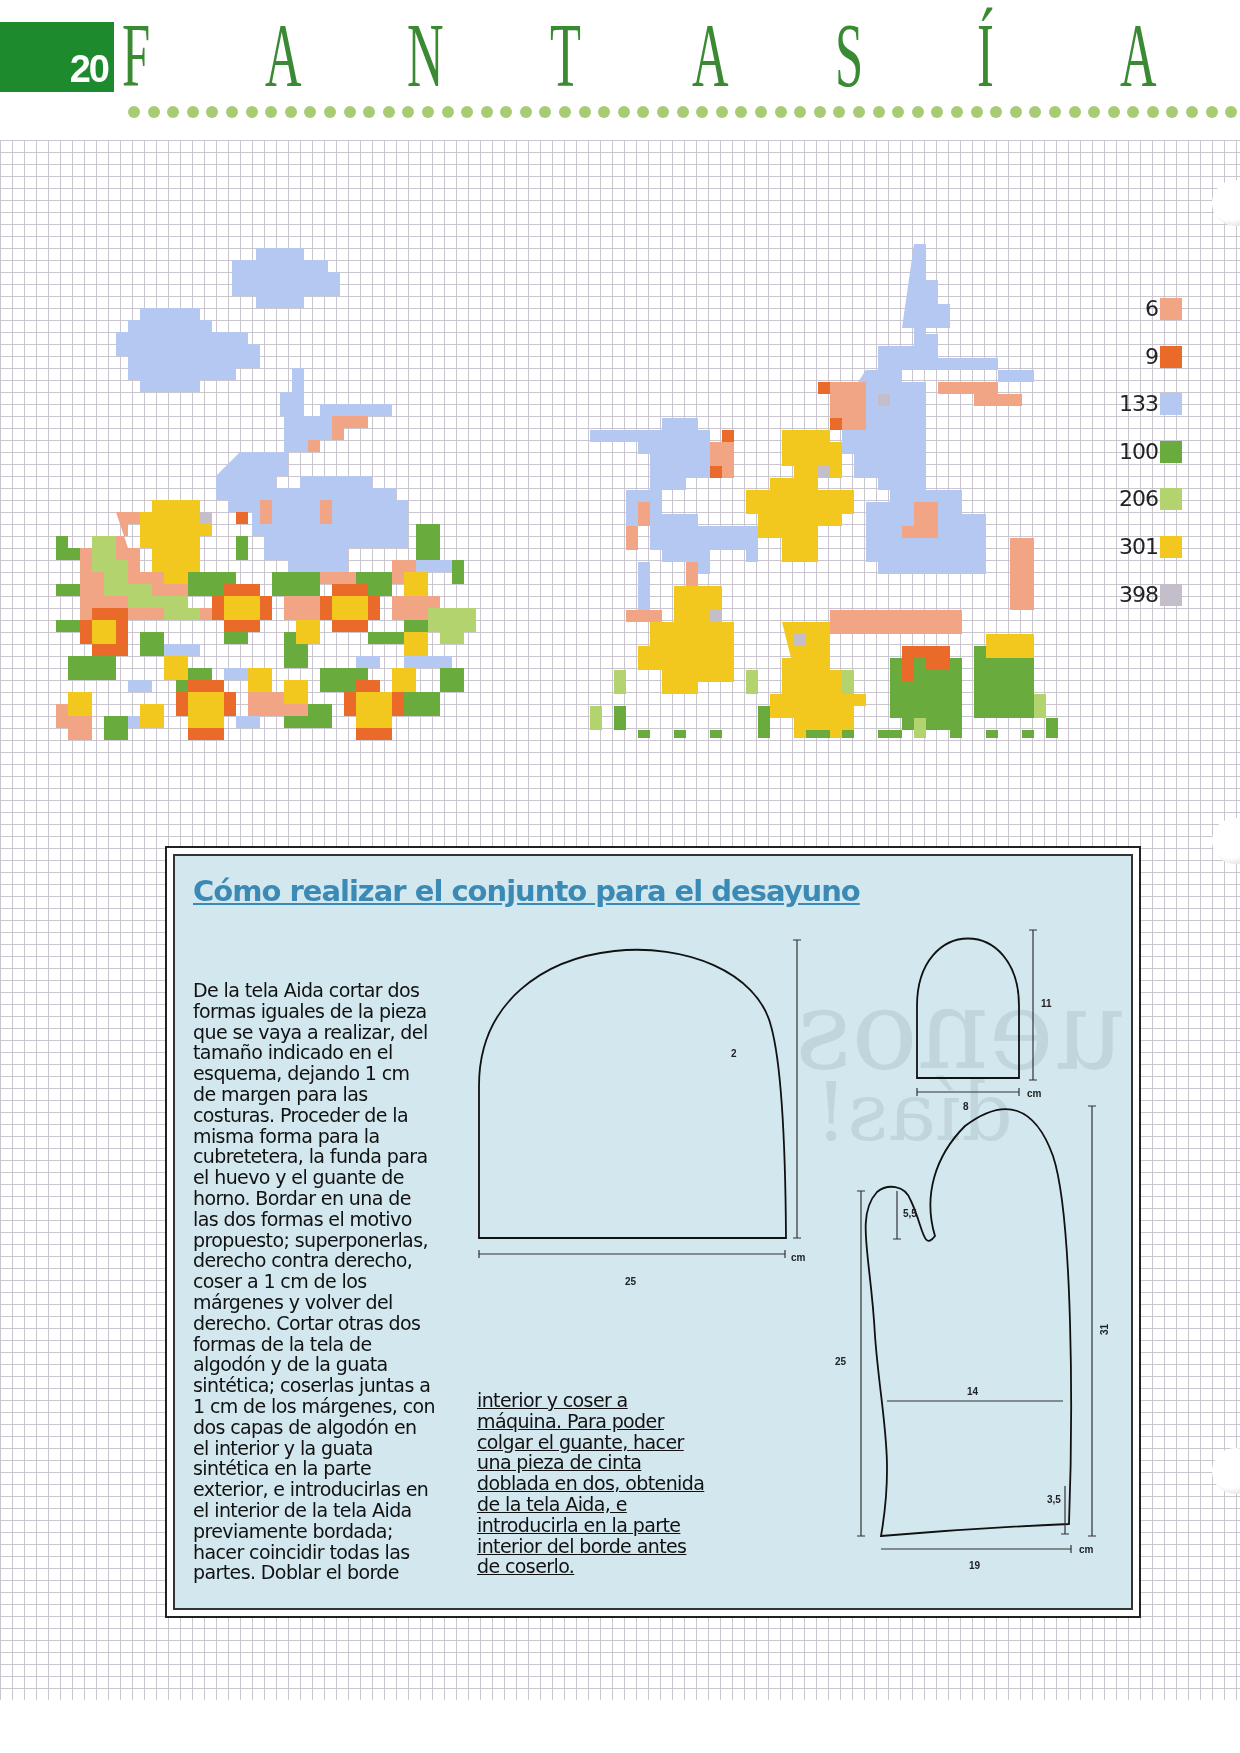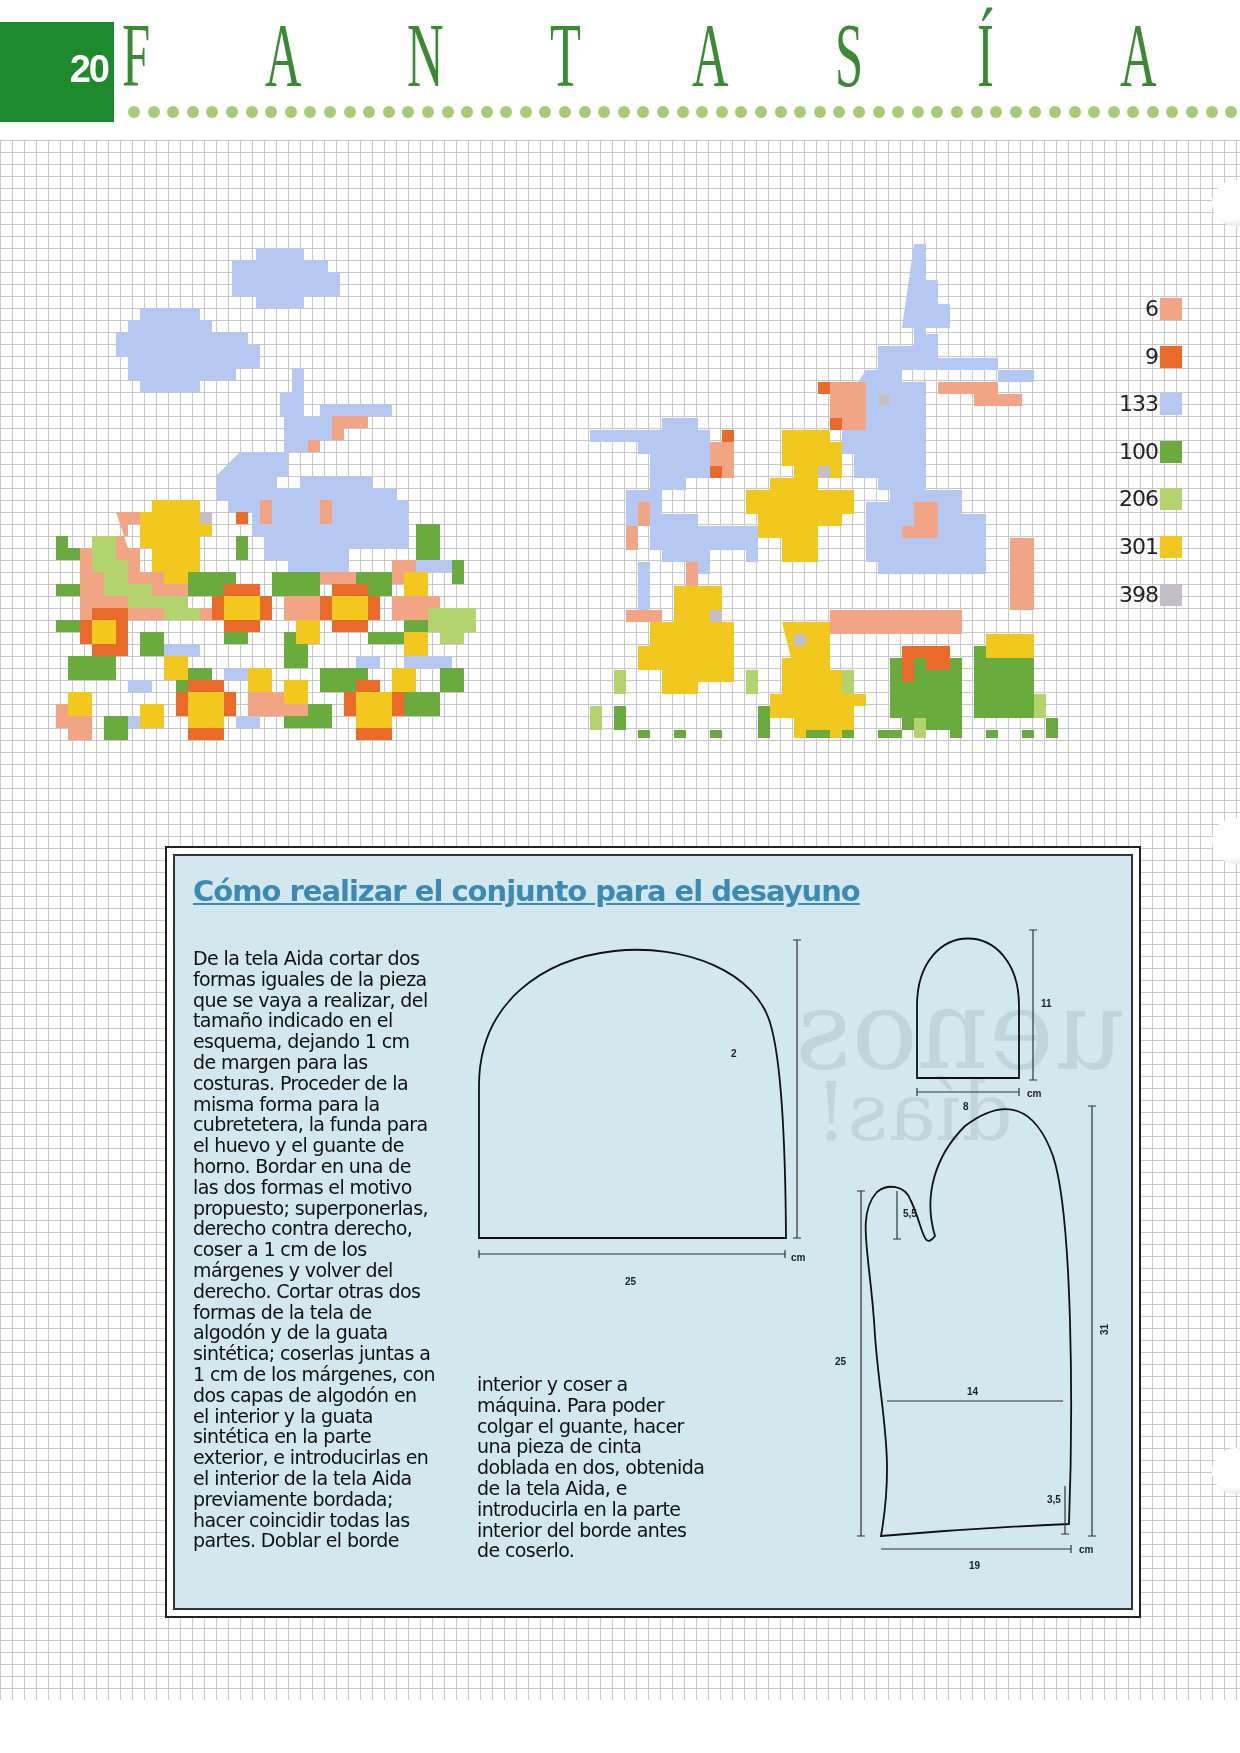--- a/index.html
+++ b/index.html
@@ -1,36 +1,36 @@
 <!DOCTYPE html>
 <html><head>
 <meta charset="utf-8">
 <style>
   html,body{margin:0;padding:0;}
   body{width:1240px;height:1753px;position:relative;background:#fff;overflow:hidden;font-family:"DejaVu Sans",sans-serif;}
-  .page-number-block{position:absolute;left:0;top:22px;width:114px;height:100px;background:#1e8a2e;}
+  .page-number-block{position:absolute;left:0;top:22px;width:114px;height:70px;background:#1e8a2e;}
   .page-number{position:absolute;right:6px;top:26px;color:#fff;font:bold 38px "Liberation Sans",sans-serif;letter-spacing:-2px;}
   .section-title{position:absolute;left:122px;top:10px;width:1060px;height:90px;display:flex;justify-content:space-between;}
   .section-title span{font-family:"Liberation Serif",serif;color:#3a8a34;font-size:92px;line-height:90px;transform:scaleX(0.55);transform-origin:left;display:inline-block;width:62px;}
   .dot-row{position:absolute;left:128px;top:106px;width:1112px;height:14px;display:flex;gap:7.6px;overflow:hidden;}
   .dot-row i{flex:0 0 12px;height:12px;border-radius:50%;background:#a8cc74;}
   .grid-paper{position:absolute;left:0;top:140px;width:1240px;height:1560px;
     background-image:linear-gradient(#b9b3c0 1px,transparent 1px),linear-gradient(90deg,#b9b3c0 1px,transparent 1px);
     background-size:12px 12px;opacity:.75;}
   .hole{position:absolute;right:-18px;width:46px;height:46px;border-radius:50%;background:radial-gradient(circle at 40% 40%,#fff 55%,#ddd 80%,#bbb 100%);}
   .motif{position:absolute;}
   .legend{position:absolute;left:1100px;top:296px;width:90px;}
   .legend-row{position:relative;height:47.6px;}
   .legend-code{position:absolute;right:32px;top:0;font:22px "DejaVu Sans",sans-serif;color:#222;letter-spacing:-1px;}
   .legend-swatch{position:absolute;right:8px;top:2px;width:22px;height:22px;}
   .info-box{position:absolute;left:165px;top:846px;width:972px;height:768px;border:2px solid #222;background:#fff;}
   .info-inner{position:absolute;left:6px;top:6px;right:6px;bottom:6px;border:2px solid #333;background:#d3e7ef;overflow:hidden;}
   .ghost-text{position:absolute;font-family:"DejaVu Serif",serif;color:rgba(160,180,190,.35);}
   .info-title{position:absolute;left:18px;top:18px;font:bold 29px "DejaVu Sans",sans-serif;color:#3a8ab5;letter-spacing:-1px;text-decoration:underline;}
-  .body-col{position:absolute;font:19px "DejaVu Sans",sans-serif;line-height:20.8px;color:#111;letter-spacing:-0.6px;white-space:pre-line;}
+  .body-col{position:absolute;font:19px "DejaVu Sans",sans-serif;line-height:20.8px;color:#111;letter-spacing:-0.6px;white-space:pre-line;margin-top:32px;}
   .dim{position:absolute;font:bold 10px "Liberation Sans",sans-serif;color:#222;}
 </style>
 </head>
 <body>
 
 <div class="page-number-block">
   <span class="page-number">20</span>
 </div>
 
 <div class="section-title">
@@ -336,21 +336,21 @@
 sintética; coserlas juntas a
 1 cm de los márgenes, con
 dos capas de algodón en
 el interior y la guata
 sintética en la parte
 exterior, e introducirlas en
 el interior de la tela Aida
 previamente bordada;
 hacer coincidir todas las
 partes. Doblar el borde</div>
-    <div class="body-col" style="left:302px;top:518px;width:250px;">interior y coser a
+    <div class="body-col" style="left:302px;top:502px;width:250px;text-decoration:underline;">interior y coser a
 máquina. Para poder
 colgar el guante, hacer
 una pieza de cinta
 doblada en dos, obtenida
 de la tela Aida, e
 introducirla en la parte
 interior del borde antes
 de coserlo.</div>
 
     <svg style="position:absolute;left:0;top:0" width="956" height="752">

